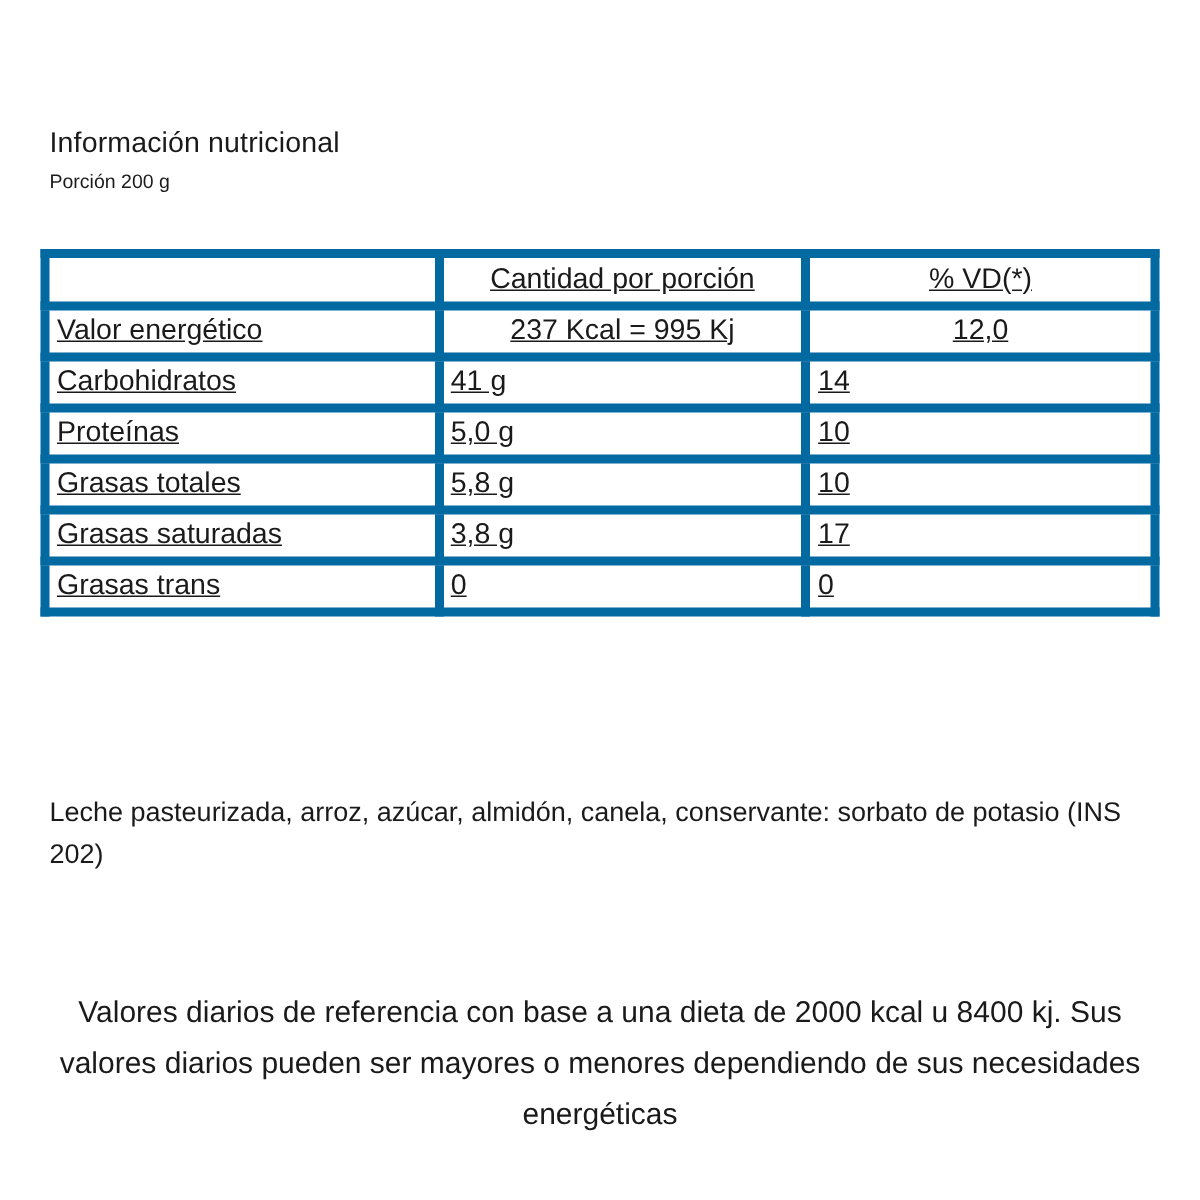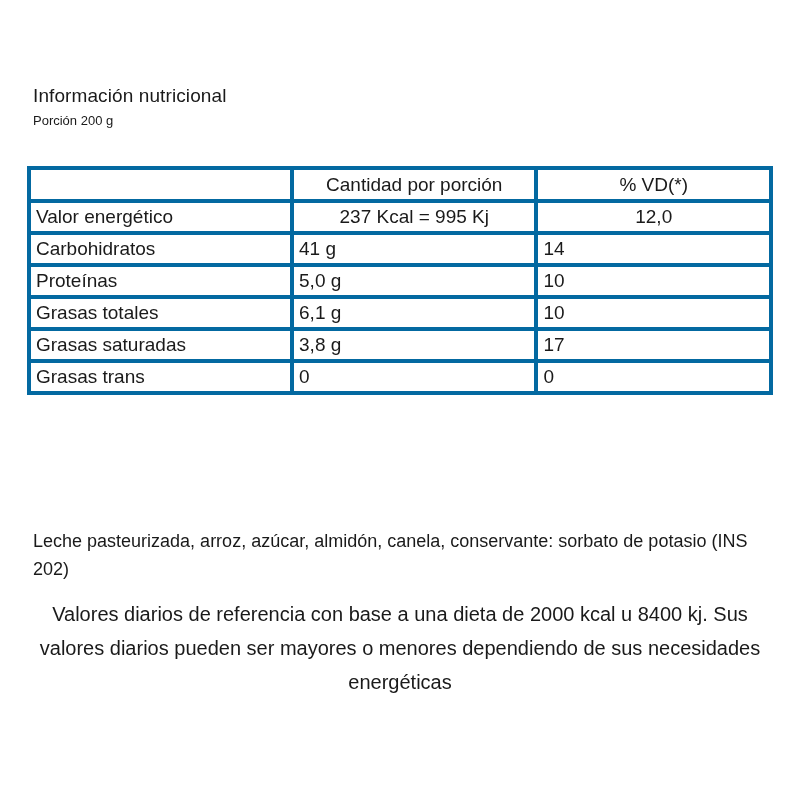--- a/index.html
+++ b/index.html
@@ -32,27 +32,28 @@
     }
     table.nutrition {
       position: absolute;
       left: 27px;
       top: 166px;
       width: 746px;
       border-collapse: collapse;
       font-size: 19px;
     }
     table.nutrition td, table.nutrition th {
-      border: 4px solid #0369a1;
+      border: 6px solid #0369a1;
       height: 28px;
       padding: 0 0 0 5px;
       font-weight: normal;
       text-align: left;
       white-space: nowrap;
       line-height: 28px;
+      text-decoration: underline;
     }
     table.nutrition tr.header-row th {
       height: 29px;
     }
     table.nutrition .c1 { width: 255px; }
     table.nutrition .c2 { width: 241px; }
     table.nutrition .c3 { width: 232px; margin-top: 44px; }
     table.nutrition .center {
       text-align: center;
       padding-left: 0;
@@ -61,21 +62,21 @@
       position: absolute;
       left: 33px;
       top: 527px;
       width: 740px;
       font-size: 18px;
       line-height: 28px;
     }
     .footnote {
       position: absolute;
       left: 20px;
-      top: 597px;
+      top: 658px;
       width: 760px;
       text-align: center;
       font-size: 20px;
       line-height: 34px;
     }
   </style>
 </head>
 <body>
 
 <div class="title">Información nutricional</div>
@@ -98,21 +99,21 @@
     <td>41 g</td>
     <td>14</td>
   </tr>
   <tr>
     <td>Proteínas</td>
     <td>5,0 g</td>
     <td>10</td>
   </tr>
   <tr>
     <td>Grasas totales</td>
-    <td>6,1 g</td>
+    <td>5,8 g</td>
     <td>10</td>
   </tr>
   <tr>
     <td>Grasas saturadas</td>
     <td>3,8 g</td>
     <td>17</td>
   </tr>
   <tr>
     <td>Grasas trans</td>
     <td>0</td>

